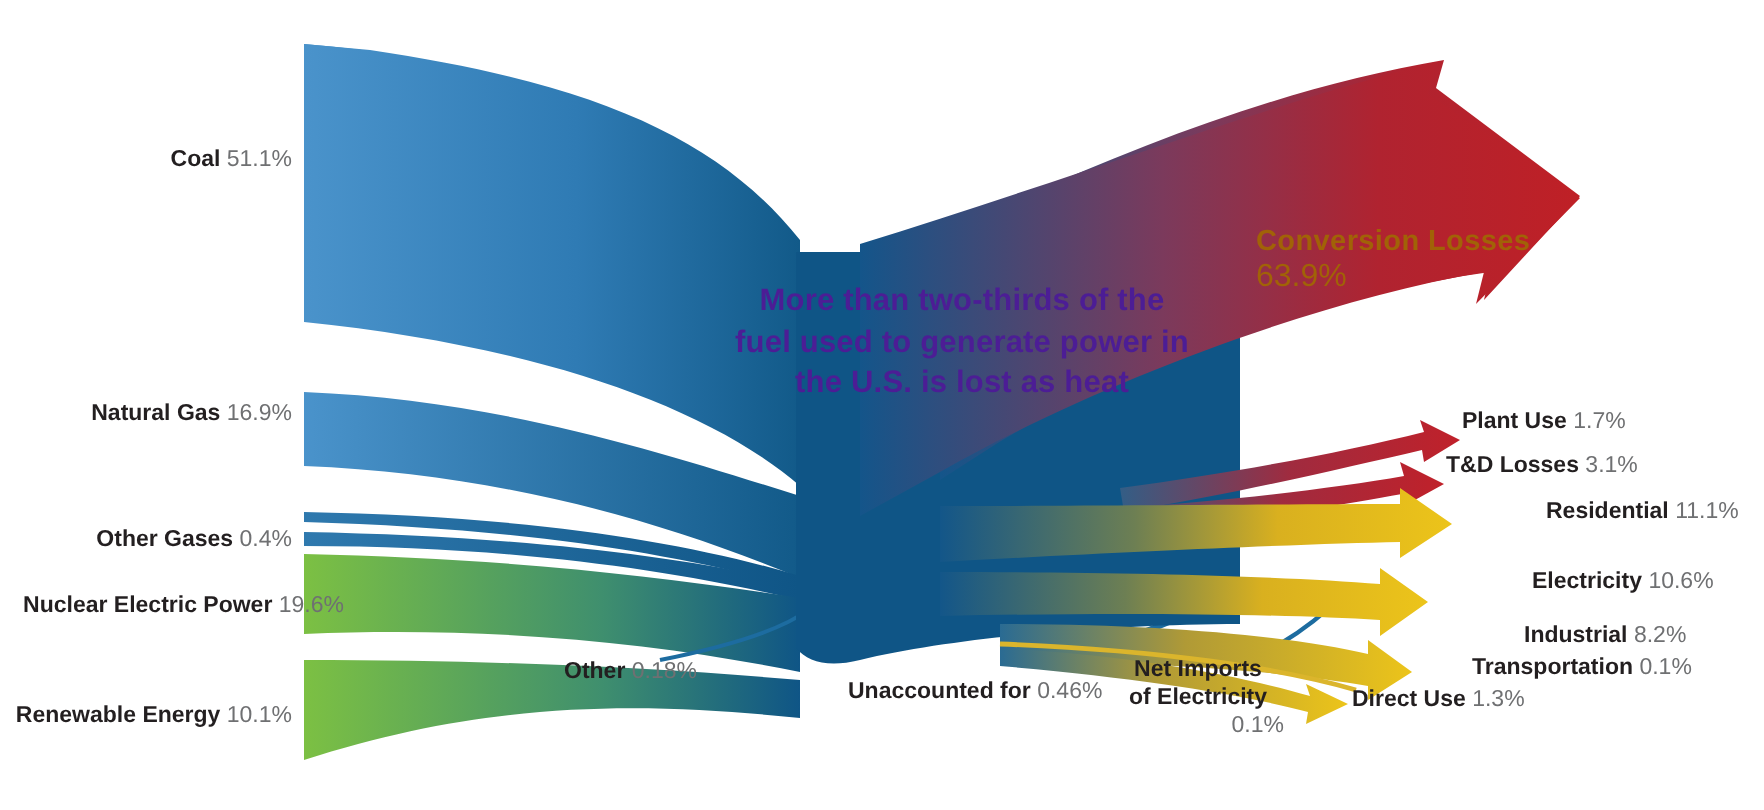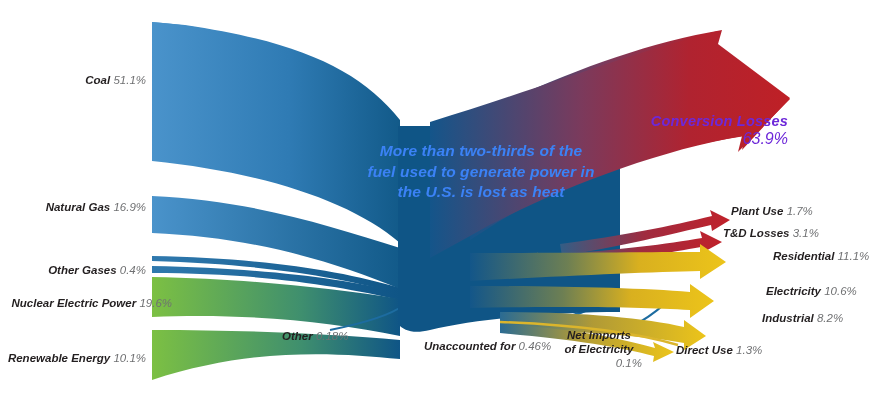--- a/index.html
+++ b/index.html
@@ -1,30 +1,30 @@
 <!DOCTYPE html>
 <html><head>
 <meta charset="utf-8">
 <style>
   html,body{margin:0;padding:0;background:#ffffff;}
   body{width:882px;height:405px;overflow:hidden;
        font-family:"Liberation Sans","DejaVu Sans",sans-serif;}
-  #stage{position:relative;width:882px;height:405px;background:#fff;font-style:italic;}
+  #stage{position:relative;width:882px;height:405px;background:#fff;}
   svg.sankey{position:absolute;left:0;top:0;width:882px;height:405px;}
 
   .lbl{position:absolute;white-space:nowrap;font-size:11.5px;line-height:1.22;
        color:#6f7072;font-weight:400;}
   .lbl b{color:#231f20;font-weight:bold;}
   .lbl.r{text-align:right;}
   .lbl.l{text-align:left;}
   .lbl.c{text-align:center;}
 
-  .headline{position:absolute;color:#3b82f6;font-weight:bold;font-size:15.5px;
+  .headline{position:absolute;color:#4c1d95;font-weight:bold;font-size:15.5px;
             line-height:1.33;text-align:center;letter-spacing:.1px;}
-  .conv{position:absolute;color:#6d28d9;text-align:right;}
+  .conv{position:absolute;color:#a16207;text-align:left;}
   .conv .t{font-weight:bold;font-size:14.5px;letter-spacing:.2px;}
   .conv .v{font-size:16px;font-weight:400;margin-top:1px;}
 </style>
 </head>
 <body>
 
 <div id="stage">
 
   <svg class="sankey" viewBox="0 0 882 405">
     <defs>
@@ -242,20 +242,24 @@
   <div class="lbl l" style="left:766px;top:284px;">
     <b>Electricity</b>
     <span>10.6%</span>
   </div>
 
   <div class="lbl l" style="left:762px;top:311px;">
     <b>Industrial</b>
     <span>8.2%</span>
   </div>
 
+  <div class="lbl l" style="left:736px;top:327px;">
+    <b>Transportation</b>
+    <span>0.1%</span>
+  </div>
 
   <div class="lbl l" style="left:676px;top:343px;">
     <b>Direct Use</b>
     <span>1.3%</span>
   </div>
 
   <div class="headline" style="left:338px;top:141px;width:286px;">
     <div>More than two-thirds of the</div>
     <div>fuel used to generate power in</div>
     <div>the U.S. is lost as heat</div>

